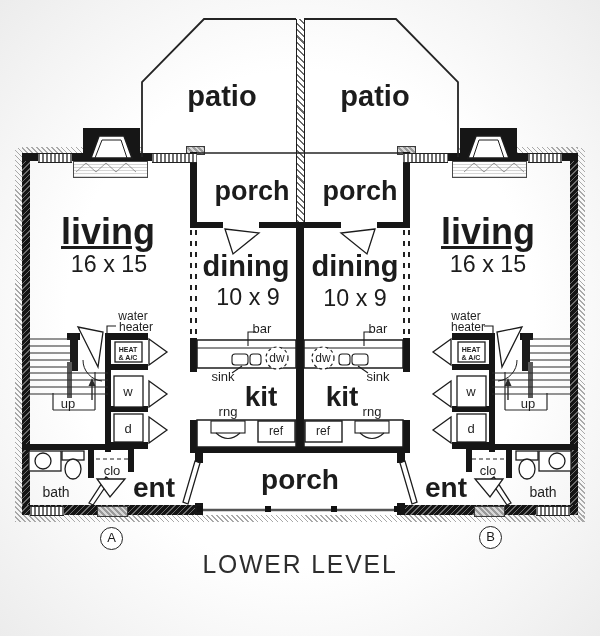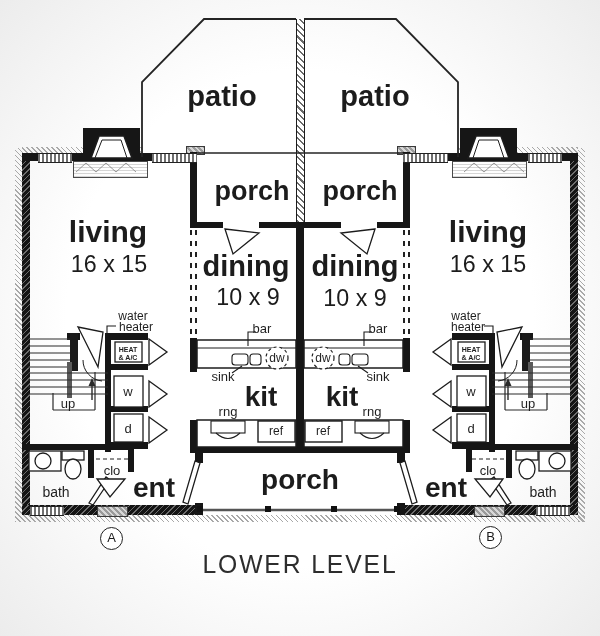--- a/index.html
+++ b/index.html
@@ -13,21 +13,21 @@
     border-top:1px solid #222;border-bottom:1px solid #222;}
   .stoop{position:absolute;background:repeating-linear-gradient(45deg,#9a9a9a 0 2px,#d7d7d7 2px 4px);border:1px solid #3a3a3a;}
   .hatch{position:absolute;background:repeating-linear-gradient(45deg,#a9a9a9 0 1px,transparent 1px 3.5px);}
   .divider{position:absolute;background:repeating-linear-gradient(45deg,#6a6a6a 0 1.5px,#fff 1.5px 4.5px);
     border-left:1.5px solid #1d1d1d;border-right:1.5px solid #1d1d1d;box-sizing:border-box;}
   .dashv{position:absolute;width:2px;background:repeating-linear-gradient(180deg,#222 0 5px,transparent 5px 11px);}
   .hearth{position:absolute;background:repeating-linear-gradient(0deg,rgba(0,0,0,.16) 0 1px,transparent 1px 3px);border:1px solid #4a4a4a;box-sizing:border-box;}
   .gap{position:absolute;background:#fff;}
   .lbl{position:absolute;transform:translate(-50%,-50%);white-space:nowrap;line-height:1;z-index:6;}
   .room{font-weight:bold;letter-spacing:0px;}
-  .r30{font-size:30px;} .r29{font-size:29px;} .r27{font-size:27px;} .r28{font-size:28px;}
+  .r30{font-size:36px;text-decoration:underline;} .r29{font-size:29px;} .r27{font-size:27px;} .r28{font-size:28px;}
   .dim{font-size:24px;font-weight:400;transform:translate(-50%,-50%) scaleX(.97);}
   .small{font-size:13px;font-weight:400;color:#1f1f1f;}
   .s12{font-size:12px;} .s14{font-size:14px;}
   .tiny{font-size:7px;font-weight:bold;letter-spacing:0;}
   .marker{position:absolute;width:23px;height:23px;border:1.6px solid #222;border-radius:50%;
     background:#fff;box-sizing:border-box;text-align:center;line-height:20px;font-size:13px;z-index:6;}
   .title{position:absolute;transform:translate(-50%,-50%) scaleX(.95);font-size:26px;font-weight:400;
     letter-spacing:2px;color:#2d2d2d;z-index:6;}
   svg#linework{position:absolute;left:0;top:0;z-index:4;}
   .z2{z-index:2;} .z3{z-index:3;}

